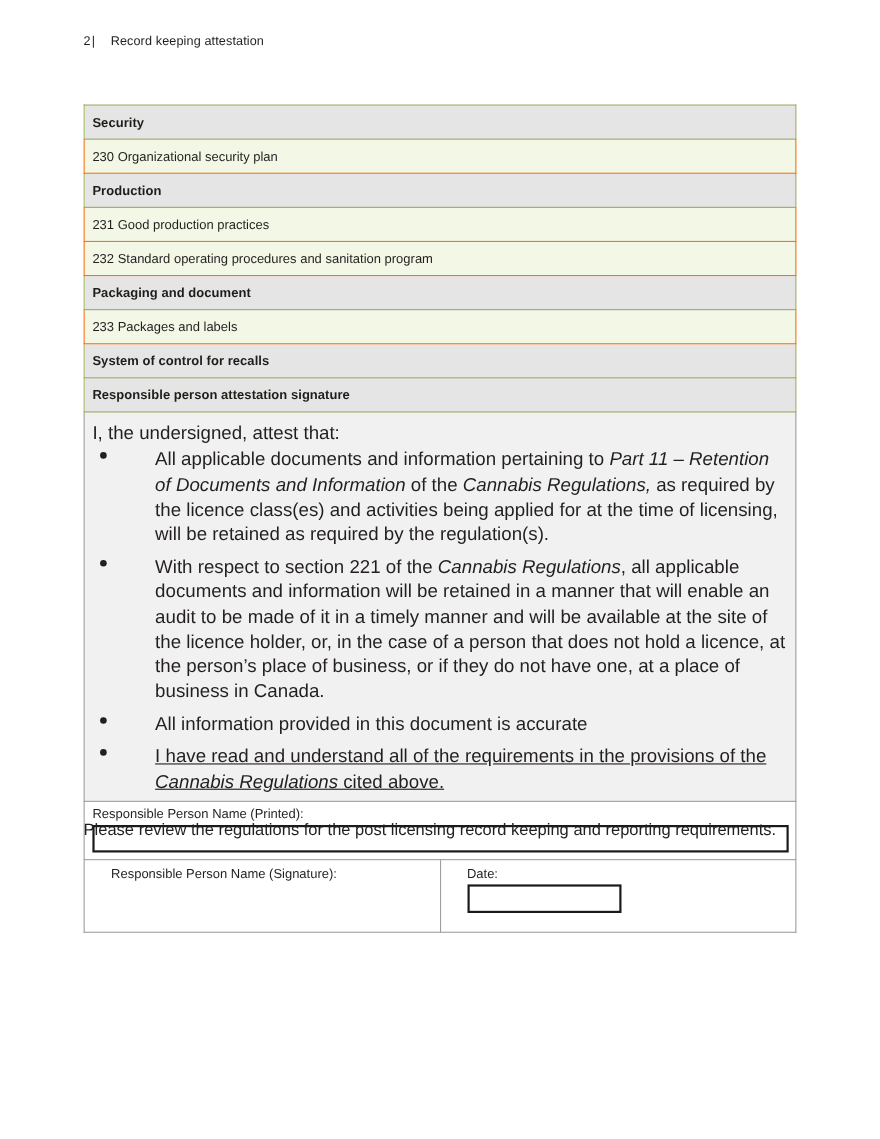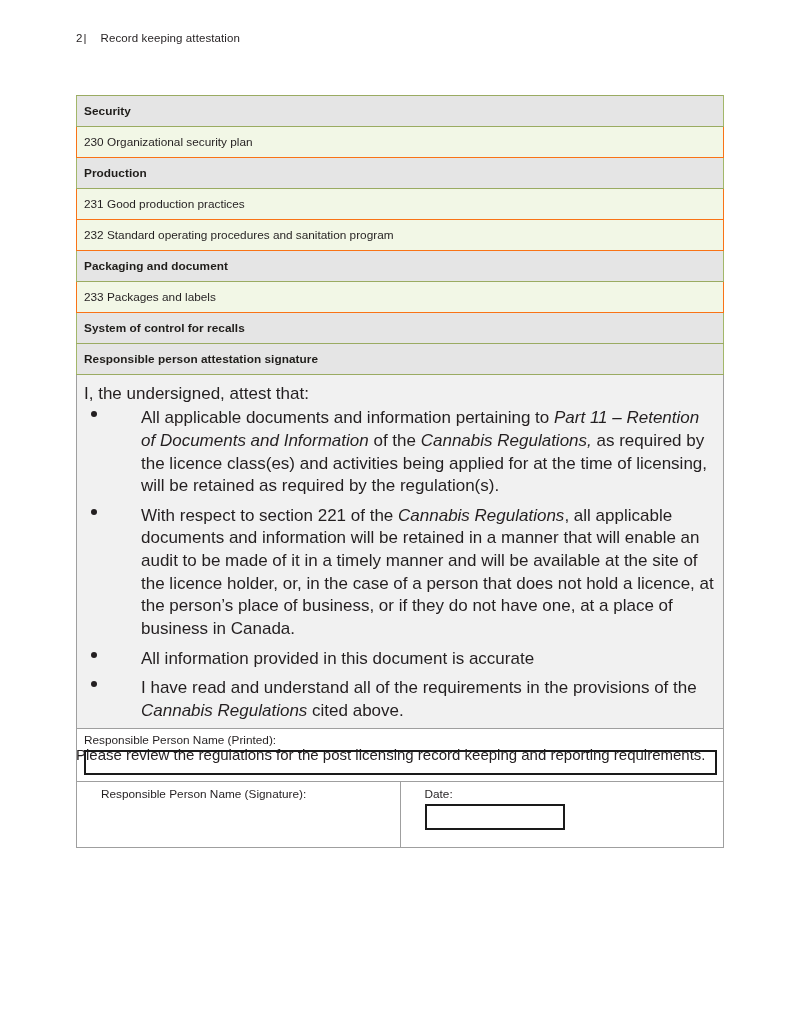--- a/index.html
+++ b/index.html
@@ -96,20 +96,21 @@
     padding: 0;
   }
   .attest-list li {
     position: relative;
     padding-left: 57px;
     margin-bottom: 7px;
     line-height: 1.33;
   }
   .attest-list li:last-child {
     margin-bottom: 0;
+    text-decoration: underline;
   }
   .attest-list li .bullet {
     position: absolute;
     left: 7px;
     top: 4px;
     width: 6px;
     height: 6px;
     border-radius: 50%;
     background: #231f20;
     display: block;

